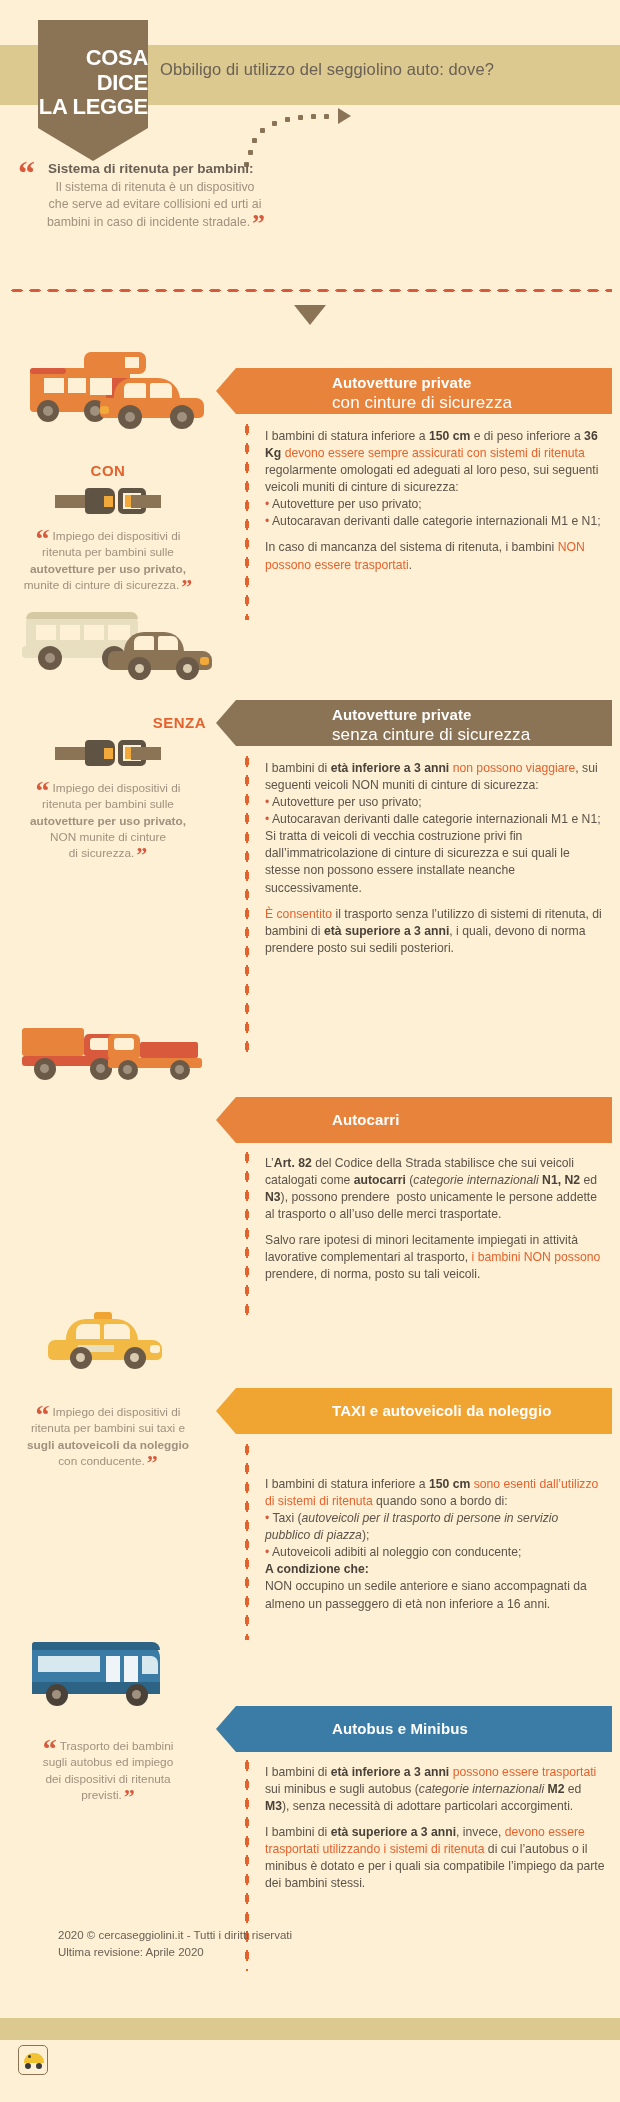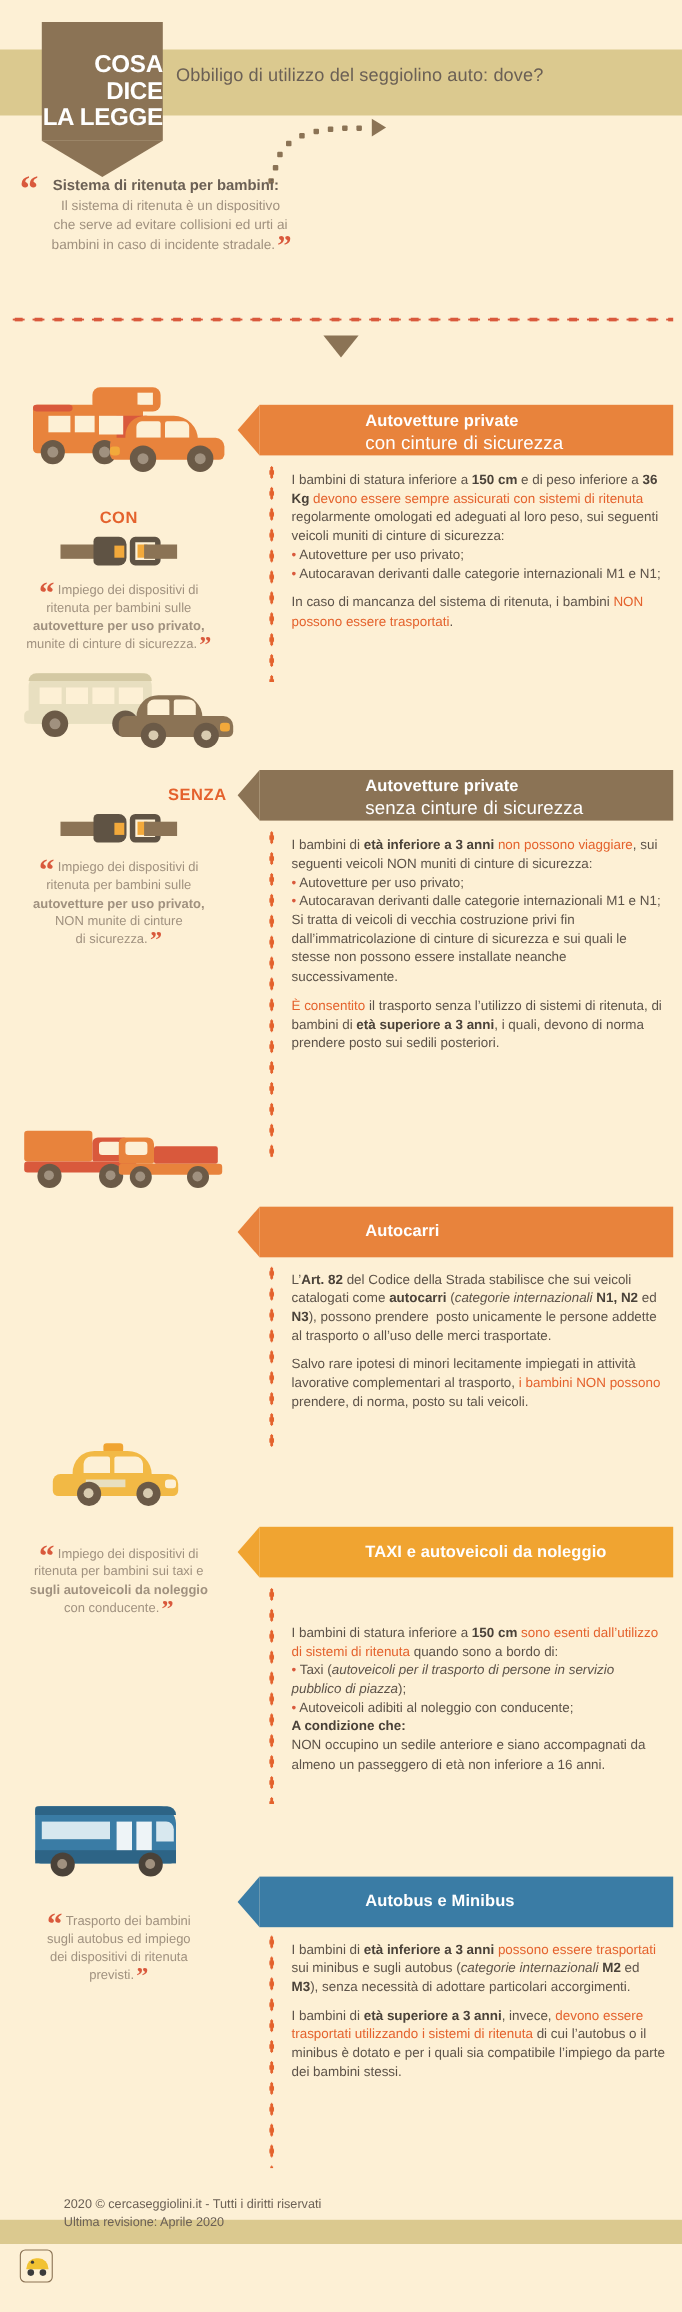--- a/index.html
+++ b/index.html
@@ -183,21 +183,21 @@
   }
   .footer-icon{
     position:absolute; left:18px; top:2045px; width:30px; height:30px;
     border:1.5px solid #8b7355; border-radius:5px; background:#fdf0d5;
   }
   .fi-car{ position:absolute; left:5px; top:7px; width:20px; height:10px; background:#f1c232; border-radius:9px 9px 0 0; }
   .fi-w1{ position:absolute; left:6px; top:17px; width:6px; height:6px; border-radius:50%; background:#3b3b3b; }
   .fi-w2{ position:absolute; left:17px; top:17px; width:6px; height:6px; border-radius:50%; background:#3b3b3b; }
   .fi-dot{ position:absolute; left:9px; top:9px; width:3px;height:3px; border-radius:50%; background:#3b3b3b; }
   .footer-text{
-    position:absolute; left:58px; top:1996px; width:420px;
+    position:absolute; left:58px; top:1927px; width:420px;
     font-size:11.5px; color:#6b6055; line-height:1.5;
   }
 </style>
 </head>
 <body>
 
 <div class="page">
 
   <div class="header-band"></div>
 

